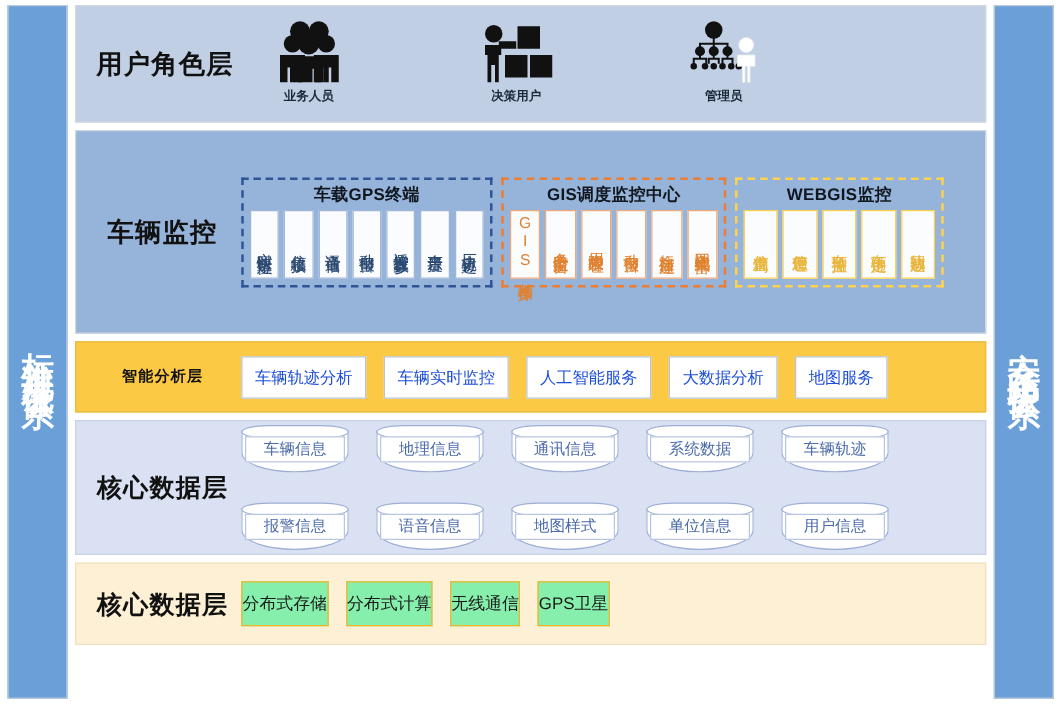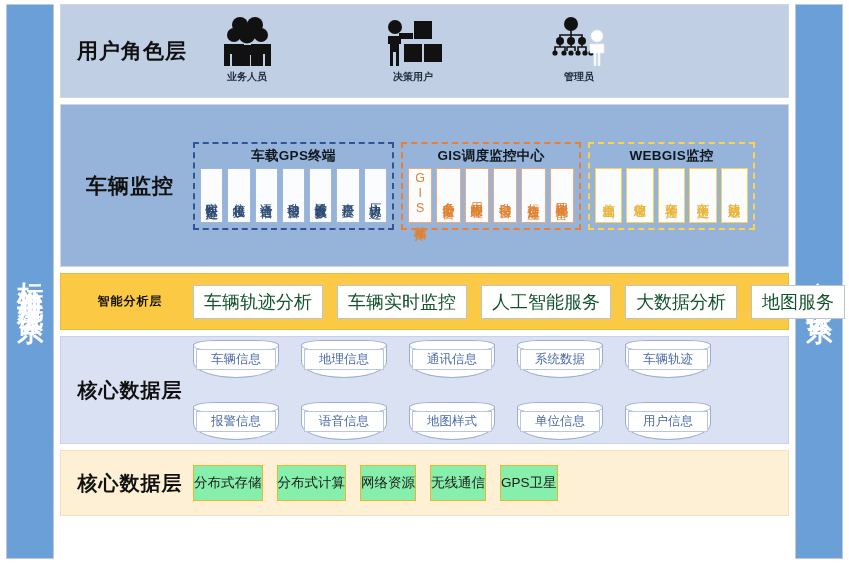--- a/index.html
+++ b/index.html
@@ -124,22 +124,22 @@
 
   
   .layer-smart { background: #fcc944; height: 57px; border-color: #e8bb41; }
   .layer-smart .layer-title { font-size: 12px; }
   .chips { display: flex; gap: 14px; align-items: center; }
   .chip {
     background: #ffffff;
     border: 1px solid #b9c3d1;
     height: 34px;
     display: flex; align-items: center; justify-content: center;
-    font-size: 18px;
-    color: #14532d;
+    font-size: 13px;
+    color: #1d4ed8;
     padding: 0 10px;
     white-space: nowrap;
   }
 
   
   .layer-data { background: #d9e1f2; height: 108px; border-color: #c7d2e6; }
   .layer-data .layer-title { font-size: 20px; }
   .cyl-grid { display: flex; flex-direction: column; gap: 24px; padding: 6px 0; }
   .cyl-row { display: flex; gap: 22px; }
   .cyl {
@@ -432,21 +432,20 @@
         </div>
       </div>
     </div>
 
     <div class="layer layer-platform">
       <div class="layer-title">核心数据层</div>
       <div class="layer-body">
         <div class="chips">
           <div class="chip-amber">分布式存储</div>
           <div class="chip-amber">分布式计算</div>
-          <div class="chip-amber">网络资源</div>
           <div class="chip-amber">无线通信</div>
           <div class="chip-amber">GPS卫星</div>
         </div>
       </div>
     </div>
 
   </div>
 
   <div class="pillar">
     <div class="pillar-text">安全防护体系</div>

